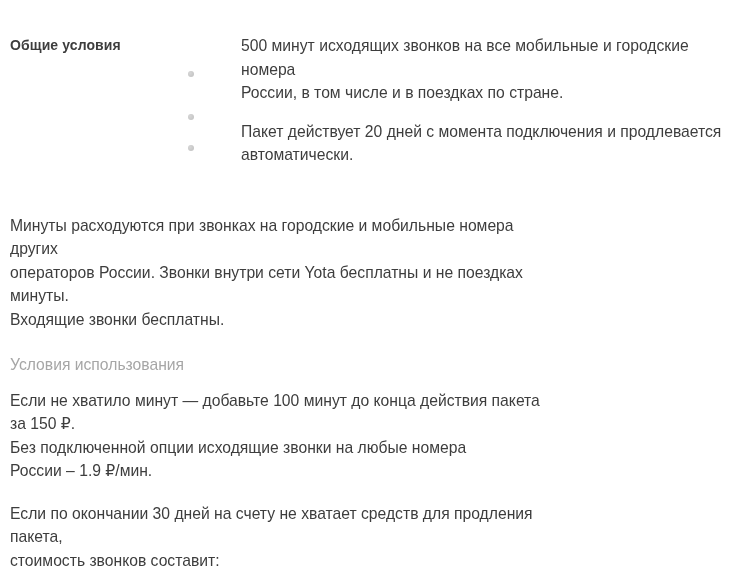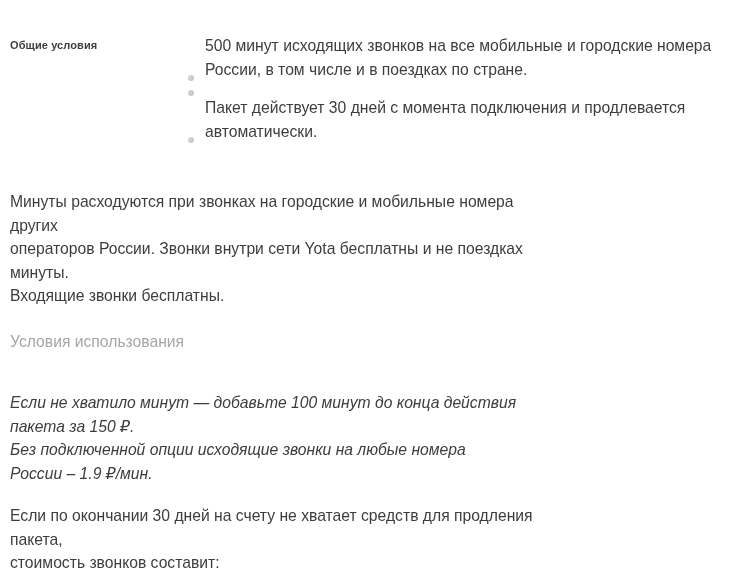--- a/index.html
+++ b/index.html
@@ -25,50 +25,51 @@
   .section{
     display:flex;
     align-items:flex-start;
   }
   .section + .section{
     margin-top:47px;
   }
   .section-label{
     width:178px;
     flex-shrink:0;
-    font-size:11px;
+    font-size:14px;
     font-weight:bold;
     line-height:23.5px;
     letter-spacing:0.1px;
   }
   .section-content{
     width:549px;
     font-size:15.7px;
     line-height:23.5px;
   }
   .para{
     margin:0;
     white-space:pre-line;
   }
   .para + .para{margin-top:22px;}
   .subheading{
     margin:19px 0 12px 0;
     color:var(--muted-color);
     white-space:pre-line;
   }
-  .subheading + .para{margin-top:38px;font-style:italic;}
+  .subheading + .para{margin-top:12px;}
   .para.renewal{margin-top:19px;}
   .bullet-list{
     list-style:none;
     margin:0;
     padding:0;
   }
   .bullet-list li{
     display:flex;
-    align-items:flex-end;
+    align-items:center;
+    gap:36px;
   }
   .bullet{
     width:6px;
     height:6px;
     border-radius:50%;
     background:radial-gradient(circle at 35% 35%, #d6d6d6, var(--bullet-color) 70%, #bdbdbd);
     margin:9px 11px 0 0;
     flex-shrink:0;
   }
   .li-text{
@@ -87,21 +88,21 @@
         <li>
           <span class="bullet"></span>
           <span class="li-text">500 минут исходящих звонков на все мобильные и городские номера
 России, в том числе и в поездках по стране.</span>
         </li>
         <li>
           <span class="bullet"></span>
         </li>
         <li>
           <span class="bullet"></span>
-          <span class="li-text">Пакет действует 30 дней с момента подключения и продлевается
+          <span class="li-text">Пакет действует 20 дней с момента подключения и продлевается
 автоматически.</span>
         </li>
       </ul>
     </div>
   </div>
 
   <div class="section">
     <div class="section-content">
       <p class="para">Минуты расходуются при звонках на городские и мобильные номера других
 операторов России. Звонки внутри сети Yota бесплатны и не поездках минуты.

